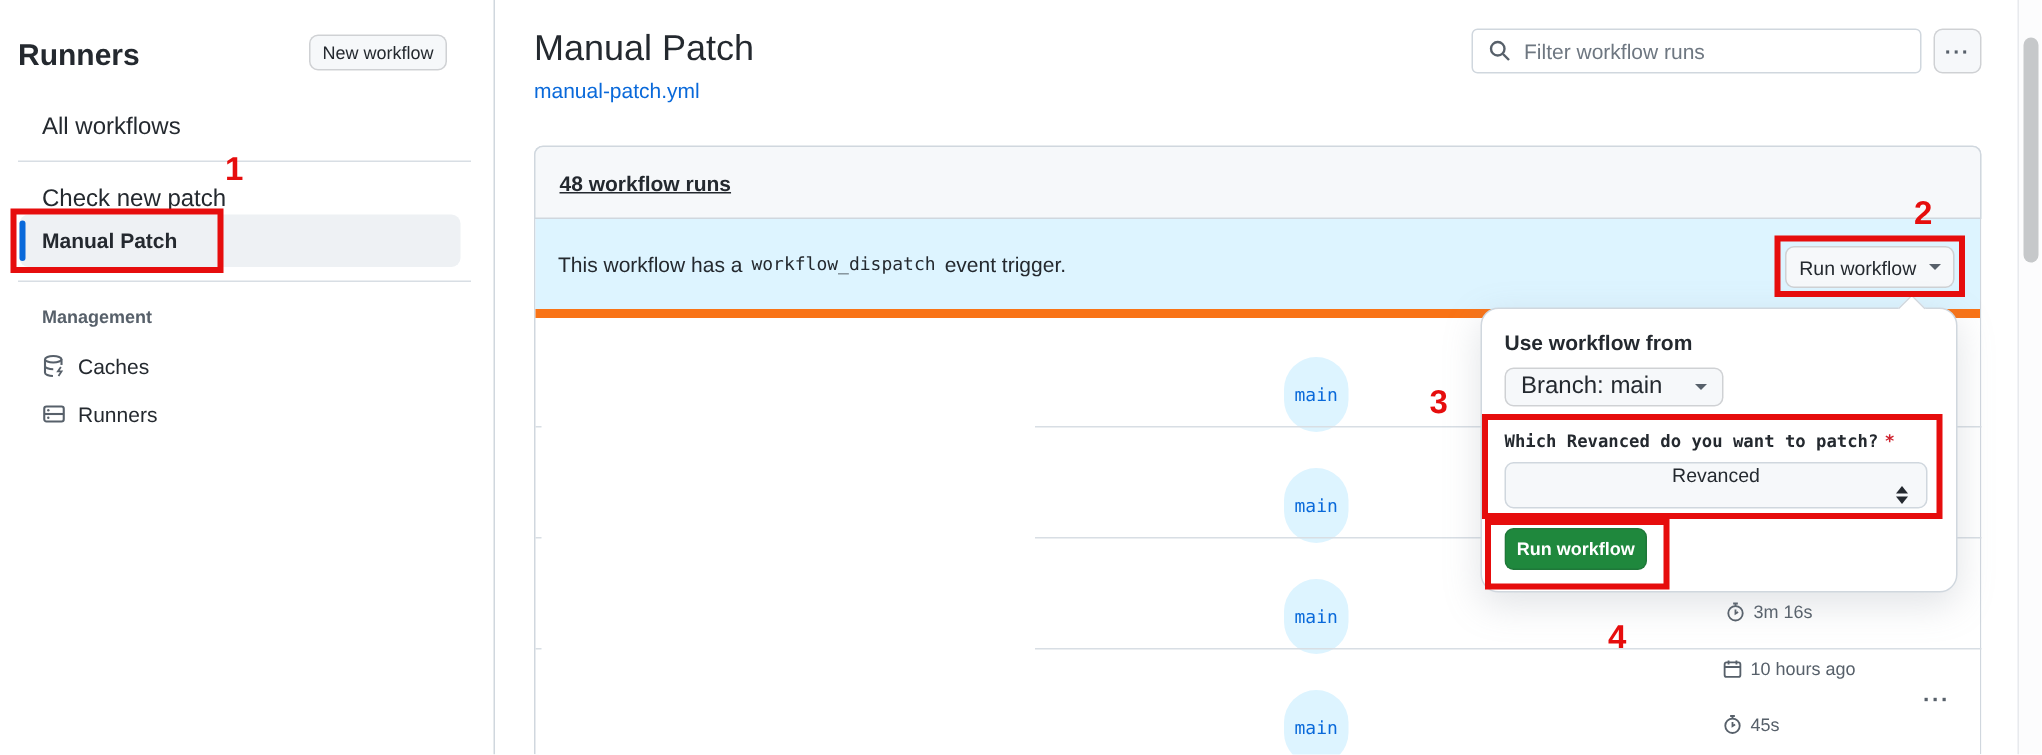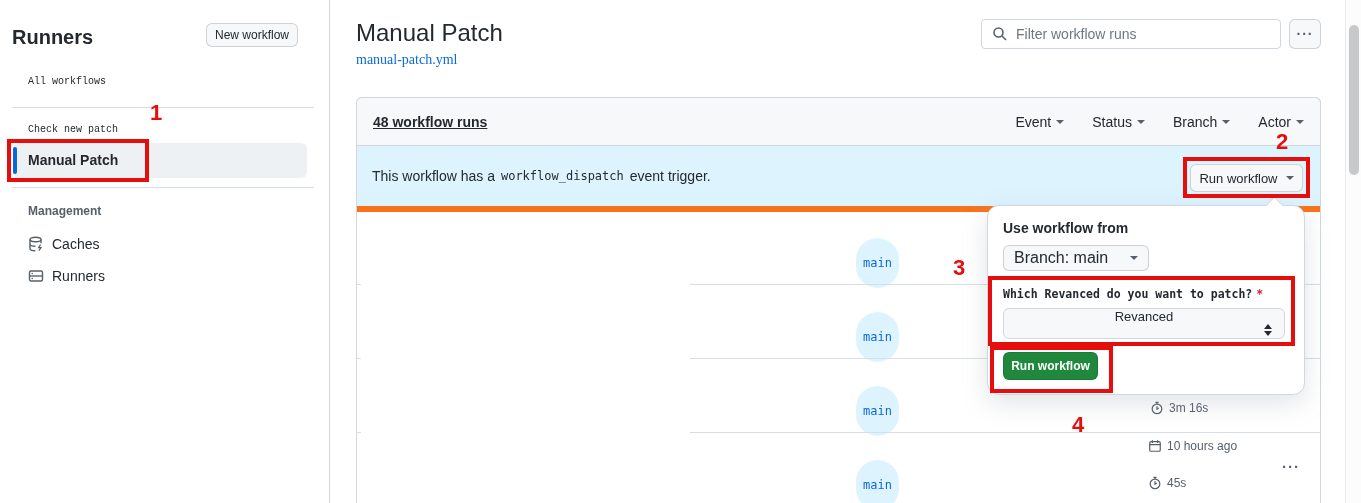--- a/index.html
+++ b/index.html
@@ -16,32 +16,32 @@
   
   .tab-underline{left:220px; top:0; width:89px; height:4px; background:var(--coral);}
 
   
   .sidebar{left:0; top:0; width:330px; height:503px; border-right:1px solid var(--border); background:#fff;}
   .sb-title{left:12px; top:26px; font-size:20px; font-weight:700;}
   .btn{display:inline-flex; align-items:center; justify-content:center; gap:6px;
        background:var(--grayBg); border:1px solid rgba(31,35,40,0.18); border-radius:6px;
        color:var(--txt); cursor:pointer; white-space:nowrap;}
   .new-wf{left:206px; top:23px; width:92px; height:24px; font-size:12px; font-weight:500;}
-  .sb-item{left:28px; font-size:10px; color:var(--txt); cursor:pointer; white-space:nowrap;font-family:Liberation Mono, monospace;}
+  .sb-item{left:28px; font-size:16px; color:var(--txt); cursor:pointer; white-space:nowrap;}
   .sb-divider{left:12px; width:302px; height:0; border-top:1px solid var(--sep);}
   .sb-selected{left:13px; top:143px; width:294px; height:35px; background:#eef1f4; border-radius:6px;}
   .sb-selected .accent{position:absolute; left:0; top:4px; width:4px; height:27px; background:var(--blue); border-radius:2px;}
   .sb-selected .lbl{position:absolute; left:15px; top:0; line-height:35px; font-weight:700;}
   .sb-section{left:28px; top:204px; font-size:12px; font-weight:600; color:var(--muted);}
   .sb-mgmt{left:28px; display:flex; align-items:center; gap:8px; cursor:pointer;}
   .sb-mgmt svg{flex:0 0 auto;}
 
   
   .page-title{left:356px; top:19px; font-size:24px; font-weight:400;}
-  .file-link{left:356px; top:52px; font-size:14px; color:var(--blue); text-decoration:none; cursor:pointer;font-family:Liberation Serif, serif;}
+  .file-link{left:356px; top:52px; font-size:14px; color:var(--blue); text-decoration:none; cursor:pointer;}
   .search-box{left:981px; top:19px; width:300px; height:30px; border:1px solid var(--border); border-radius:4px;
               display:flex; align-items:center; padding:0 10px; gap:8px; background:#fff;}
   .search-box input{border:none; outline:none; flex:1; font-size:14px; font-family:"Liberation Sans",sans-serif; color:var(--txt); background:transparent;}
   .search-box input::placeholder{color:#6e7781;}
   .kebab-btn{left:1289px; top:19px; width:32px; height:30px; font-size:14px; font-weight:700; color:var(--muted); letter-spacing:1px;}
 
   
   .runs-box{left:356px; top:97px; width:965px; height:406px; border:1px solid var(--border); border-bottom:none; border-radius:6px 6px 0 0; background:#fff;}
   .runs-header{left:356px; top:97px; width:965px; height:49px; background:var(--grayBg); border:1px solid var(--border); border-radius:6px 6px 0 0; display:flex; align-items:center; padding:0 16px;}
   .runs-count{font-weight:700; font-size:14px;text-decoration:underline;}
@@ -180,38 +180,20 @@
       <circle cx="8" cy="9" r="5.5"></circle>
         <path d="M8 6v3.2l2-1.2M6.2 1.5h3.6M8 1.5v2"></path>
     </svg>
   </span>
   <span>45s</span>
 </div>
 <div class="abs row-kebab">···</div>
 
 <div class="abs runs-header">
   <span class="runs-count">48 workflow runs</span>
-  <div class="filters">
-    <span class="filter">
-        <span>Event</span>
-        <span class="caret"></span>
-      </span>
-    <span class="filter">
-        <span>Status</span>
-        <span class="caret"></span>
-      </span>
-    <span class="filter">
-        <span>Branch</span>
-        <span class="caret"></span>
-      </span>
-    <span class="filter">
-        <span>Actor</span>
-        <span class="caret"></span>
-      </span>
-  </div>
 </div>
 
 <div class="abs banner">
   <span>This workflow has a</span>
   <span class="code mono">workflow_dispatch</span>
   <span>event trigger.</span>
 </div>
 <button class="abs btn run-wf-summary">
   <span>Run workflow</span>
   <span class="caret"></span>

